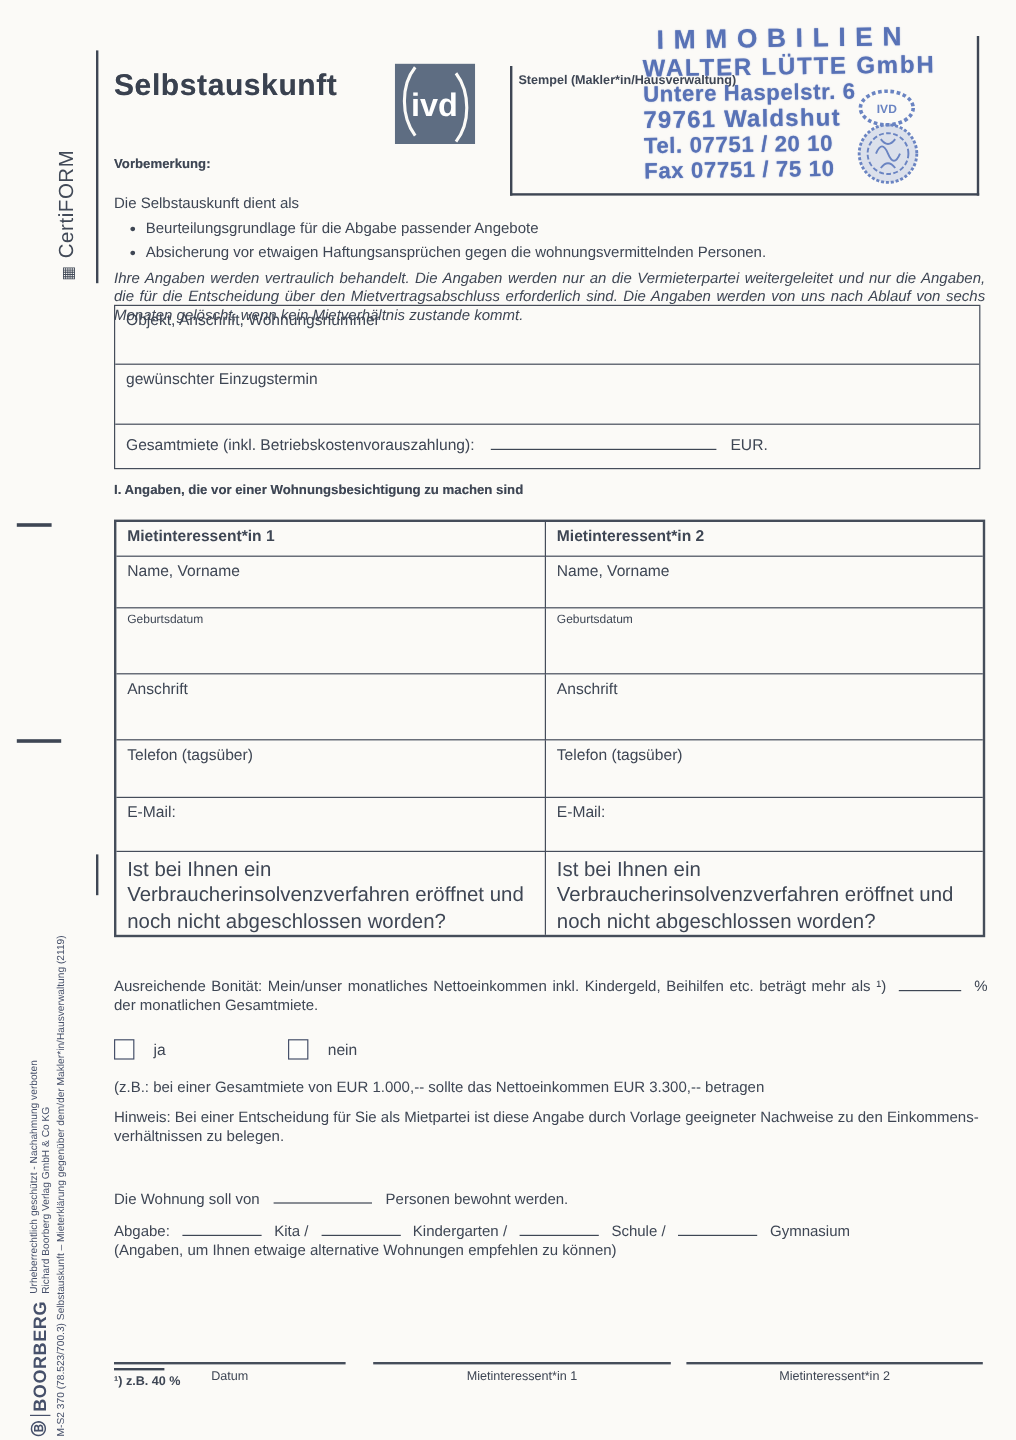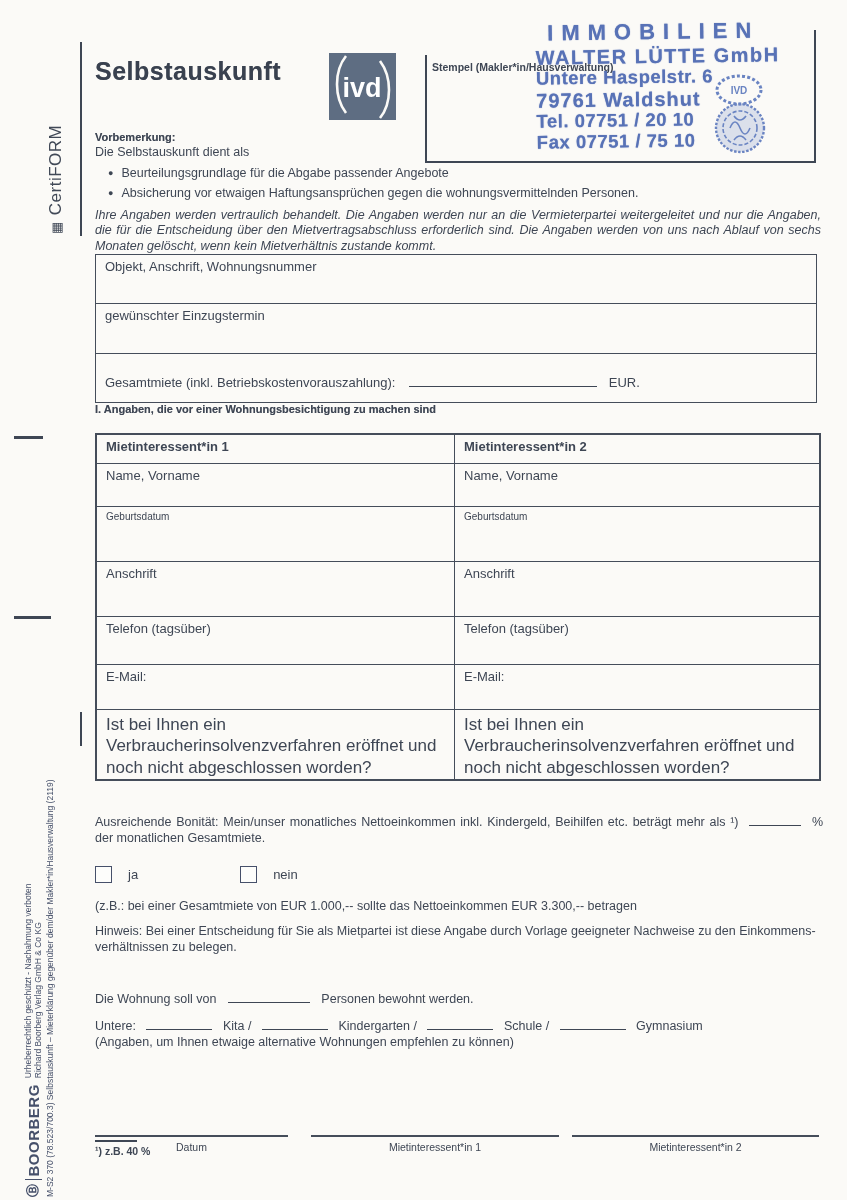--- a/index.html
+++ b/index.html
@@ -122,40 +122,40 @@
   <div class="abs seal" style="left:712px;top:101px;">
     <svg width="56" height="54" viewBox="0 0 56 54">
       <circle cx="28" cy="27" r="24" fill="rgba(106,132,194,0.22)" stroke="#6a84c2" stroke-width="2.4" stroke-dasharray="2.5 1.6"></circle>
       <circle cx="28" cy="27" r="17" fill="none" stroke="#6a84c2" stroke-width="1.6" stroke-dasharray="4 2"></circle>
       <path d="M18 27 q5 -12 10 0 q5 12 10 0 M22 15 q6 8 12 0 M22 39 q6 -8 12 0" stroke="#6a84c2" stroke-width="1.6" fill="none"></path>
     </svg>
   </div>
 
   <div class="abs" style="left:95px;top:131px;width:726px;">
     <div class="h-bold soft">Vorbemerkung:</div>
-    <div class="body-txt" style="margin-top:2px;">Die Selbstauskunft dient als</div>
+    <div class="body-txt" style="margin-top:19px;">Die Selbstauskunft dient als</div>
     <div class="bullet-row">
       <span class="bullet-mark">●</span>
       <span>Beurteilungsgrundlage für die Abgabe passender Angebote</span>
     </div>
     <div class="bullet-row">
       <span class="bullet-mark">●</span>
       <span>Absicherung vor etwaigen Haftungsansprüchen gegen die wohnungsvermittelnden Personen.</span>
     </div>
     <div class="body-txt just" style="margin-top:7px;font-style:italic;">Ihre Angaben werden vertraulich behandelt. Die Angaben werden nur an die Vermieterpartei weitergeleitet und nur die Angaben, die für die Entscheidung über den Mietvertragsabschluss erforderlich sind. Die Angaben werden von uns nach Ablauf von sechs Monaten gelöscht, wenn kein Mietverhältnis zustande kommt.</div>
   </div>
 
   <div class="abs obox" style="left:95px;top:254px;width:720px;">
     <div class="orow" style="height:40px;">
       <span>Objekt, Anschrift, Wohnungsnummer</span>
     </div>
     <div class="orow div" style="height:41px;">
       <span>gewünschter Einzugstermin</span>
     </div>
-    <div class="orow div" style="height:25px;padding-top:19px;">
+    <div class="orow div" style="height:25px;padding-top:7px;">
       <span>Gesamtmiete (inkl. Betriebskostenvorauszahlung):</span>
       <span class="blank" style="width:188px;margin:0 8px 0 10px;"></span>
       <span>EUR.</span>
     </div>
   </div>
 
   <div class="abs h-bold soft" style="left:95px;top:403px;">I.  Angaben, die vor einer Wohnungsbesichtigung zu machen sind</div>
 
   <div class="abs tbl" style="left:95px;top:433px;">
     <div class="cell c1 rb hd">Mietinteressent*in 1</div>
@@ -215,21 +215,21 @@
   <div class="abs body-txt" style="left:95px;top:899px;width:728px;">(z.B.: bei einer Gesamtmiete von EUR 1.000,-- sollte das Nettoeinkommen EUR 3.300,-- betragen</div>
   <div class="abs body-txt" style="left:95px;top:924px;width:728px;">Hinweis: Bei einer Entscheidung für Sie als Mietpartei ist diese Angabe durch Vorlage geeigneter Nachweise zu den Einkommens-verhältnissen zu belegen.</div>
 
   <div class="abs body-txt" style="left:95px;top:989px;">
     <span>Die Wohnung soll von</span>
     <span class="blank" style="width:82px;margin:0 8px;"></span>
     <span>Personen bewohnt werden.</span>
   </div>
 
   <div class="abs body-txt" style="left:95px;top:1016px;">
-    <span>Untere:</span>
+    <span>Abgabe:</span>
     <span class="blank" style="width:66px;margin:0 7px;"></span>
     <span>Kita /</span>
     <span class="blank" style="width:66px;margin:0 7px;"></span>
     <span>Kindergarten /</span>
     <span class="blank" style="width:66px;margin:0 7px;"></span>
     <span>Schule /</span>
     <span class="blank" style="width:66px;margin:0 7px;"></span>
     <span>Gymnasium</span>
   </div>
   <div class="abs body-txt" style="left:95px;top:1035px;">(Angaben, um Ihnen etwaige alternative Wohnungen empfehlen zu können)</div>

